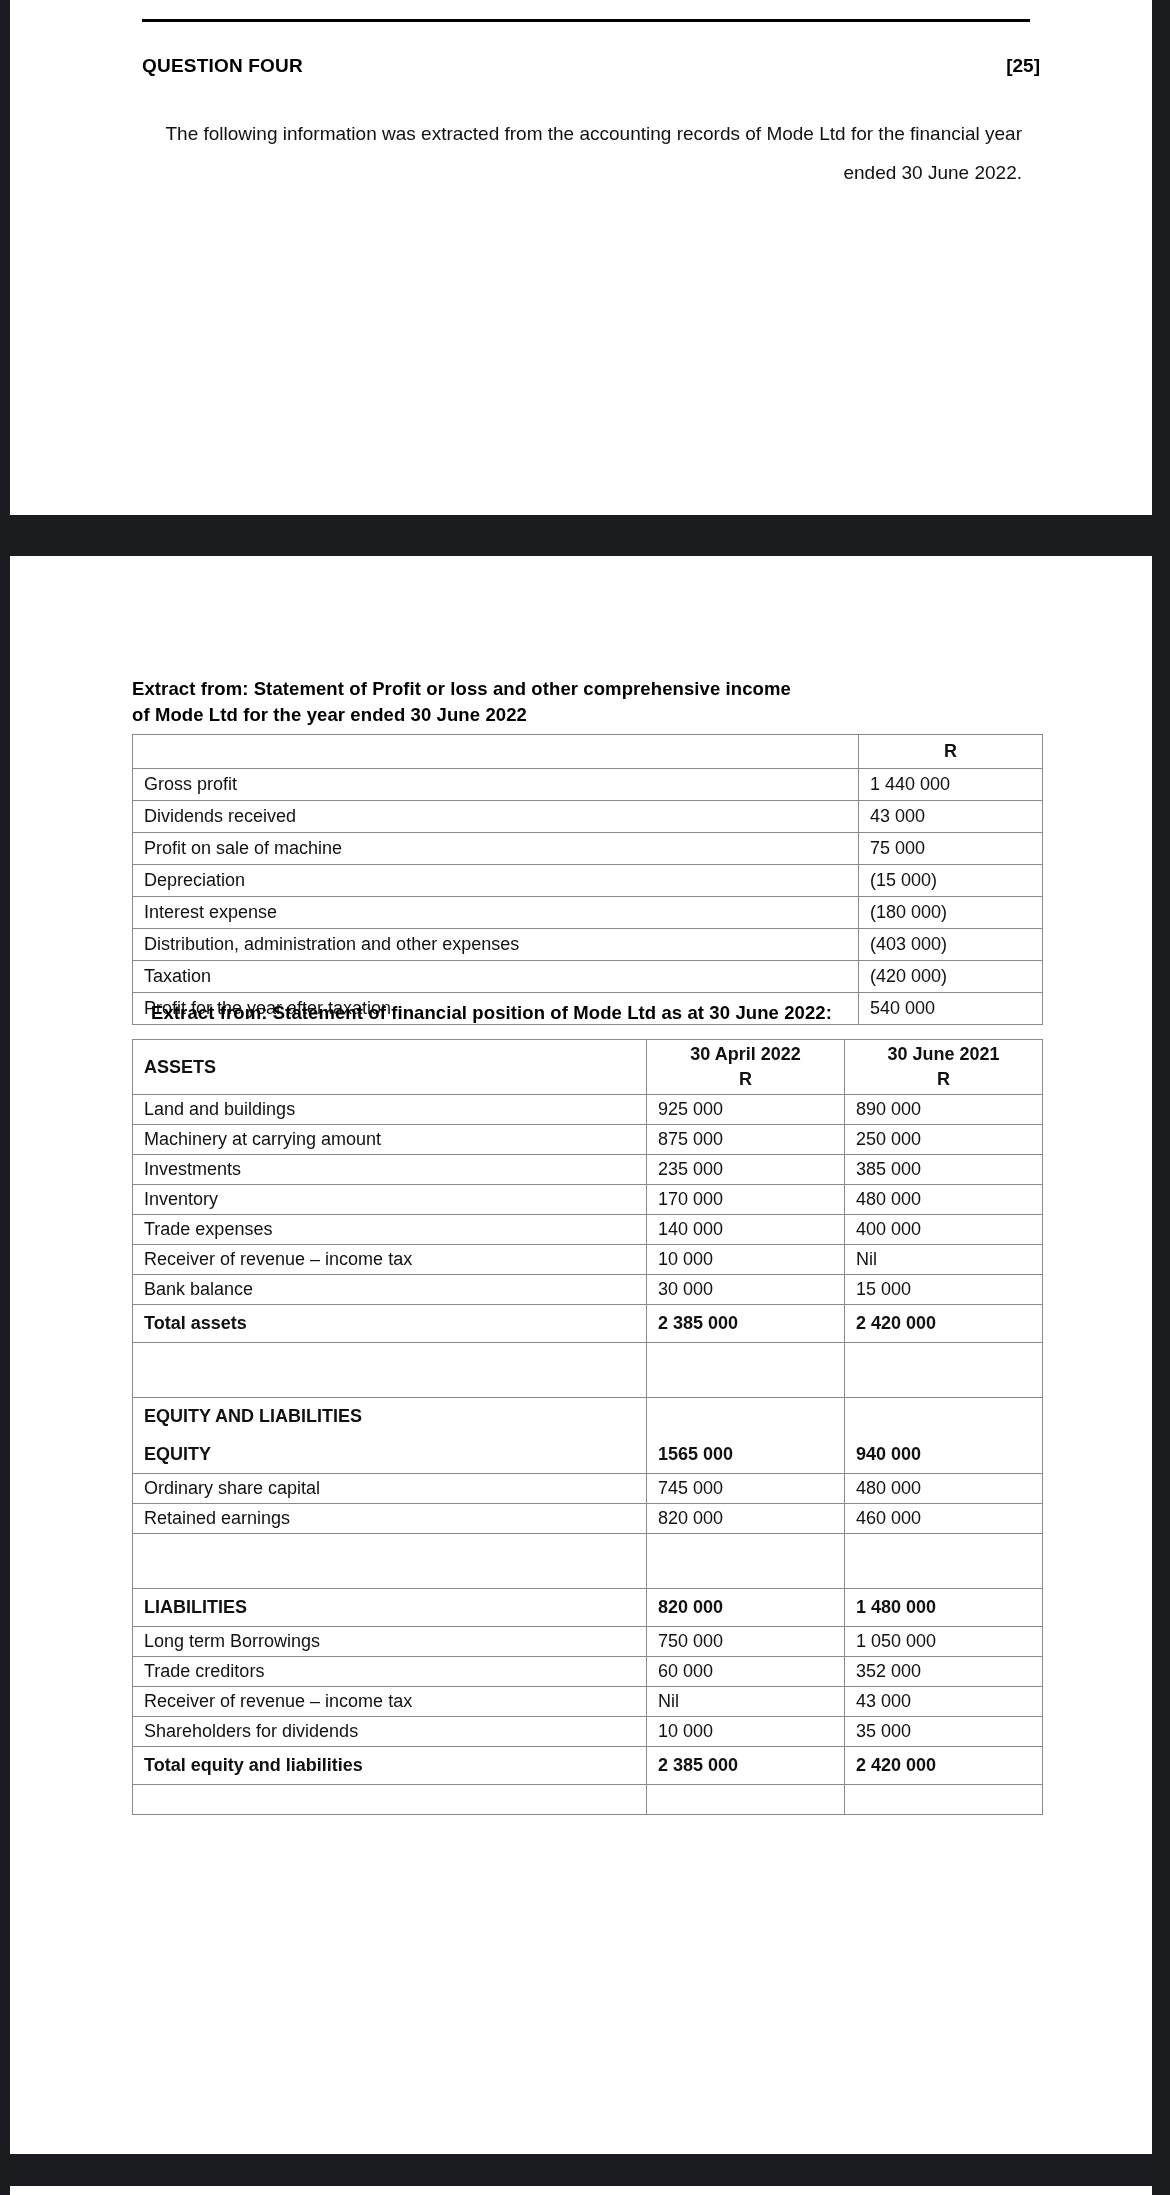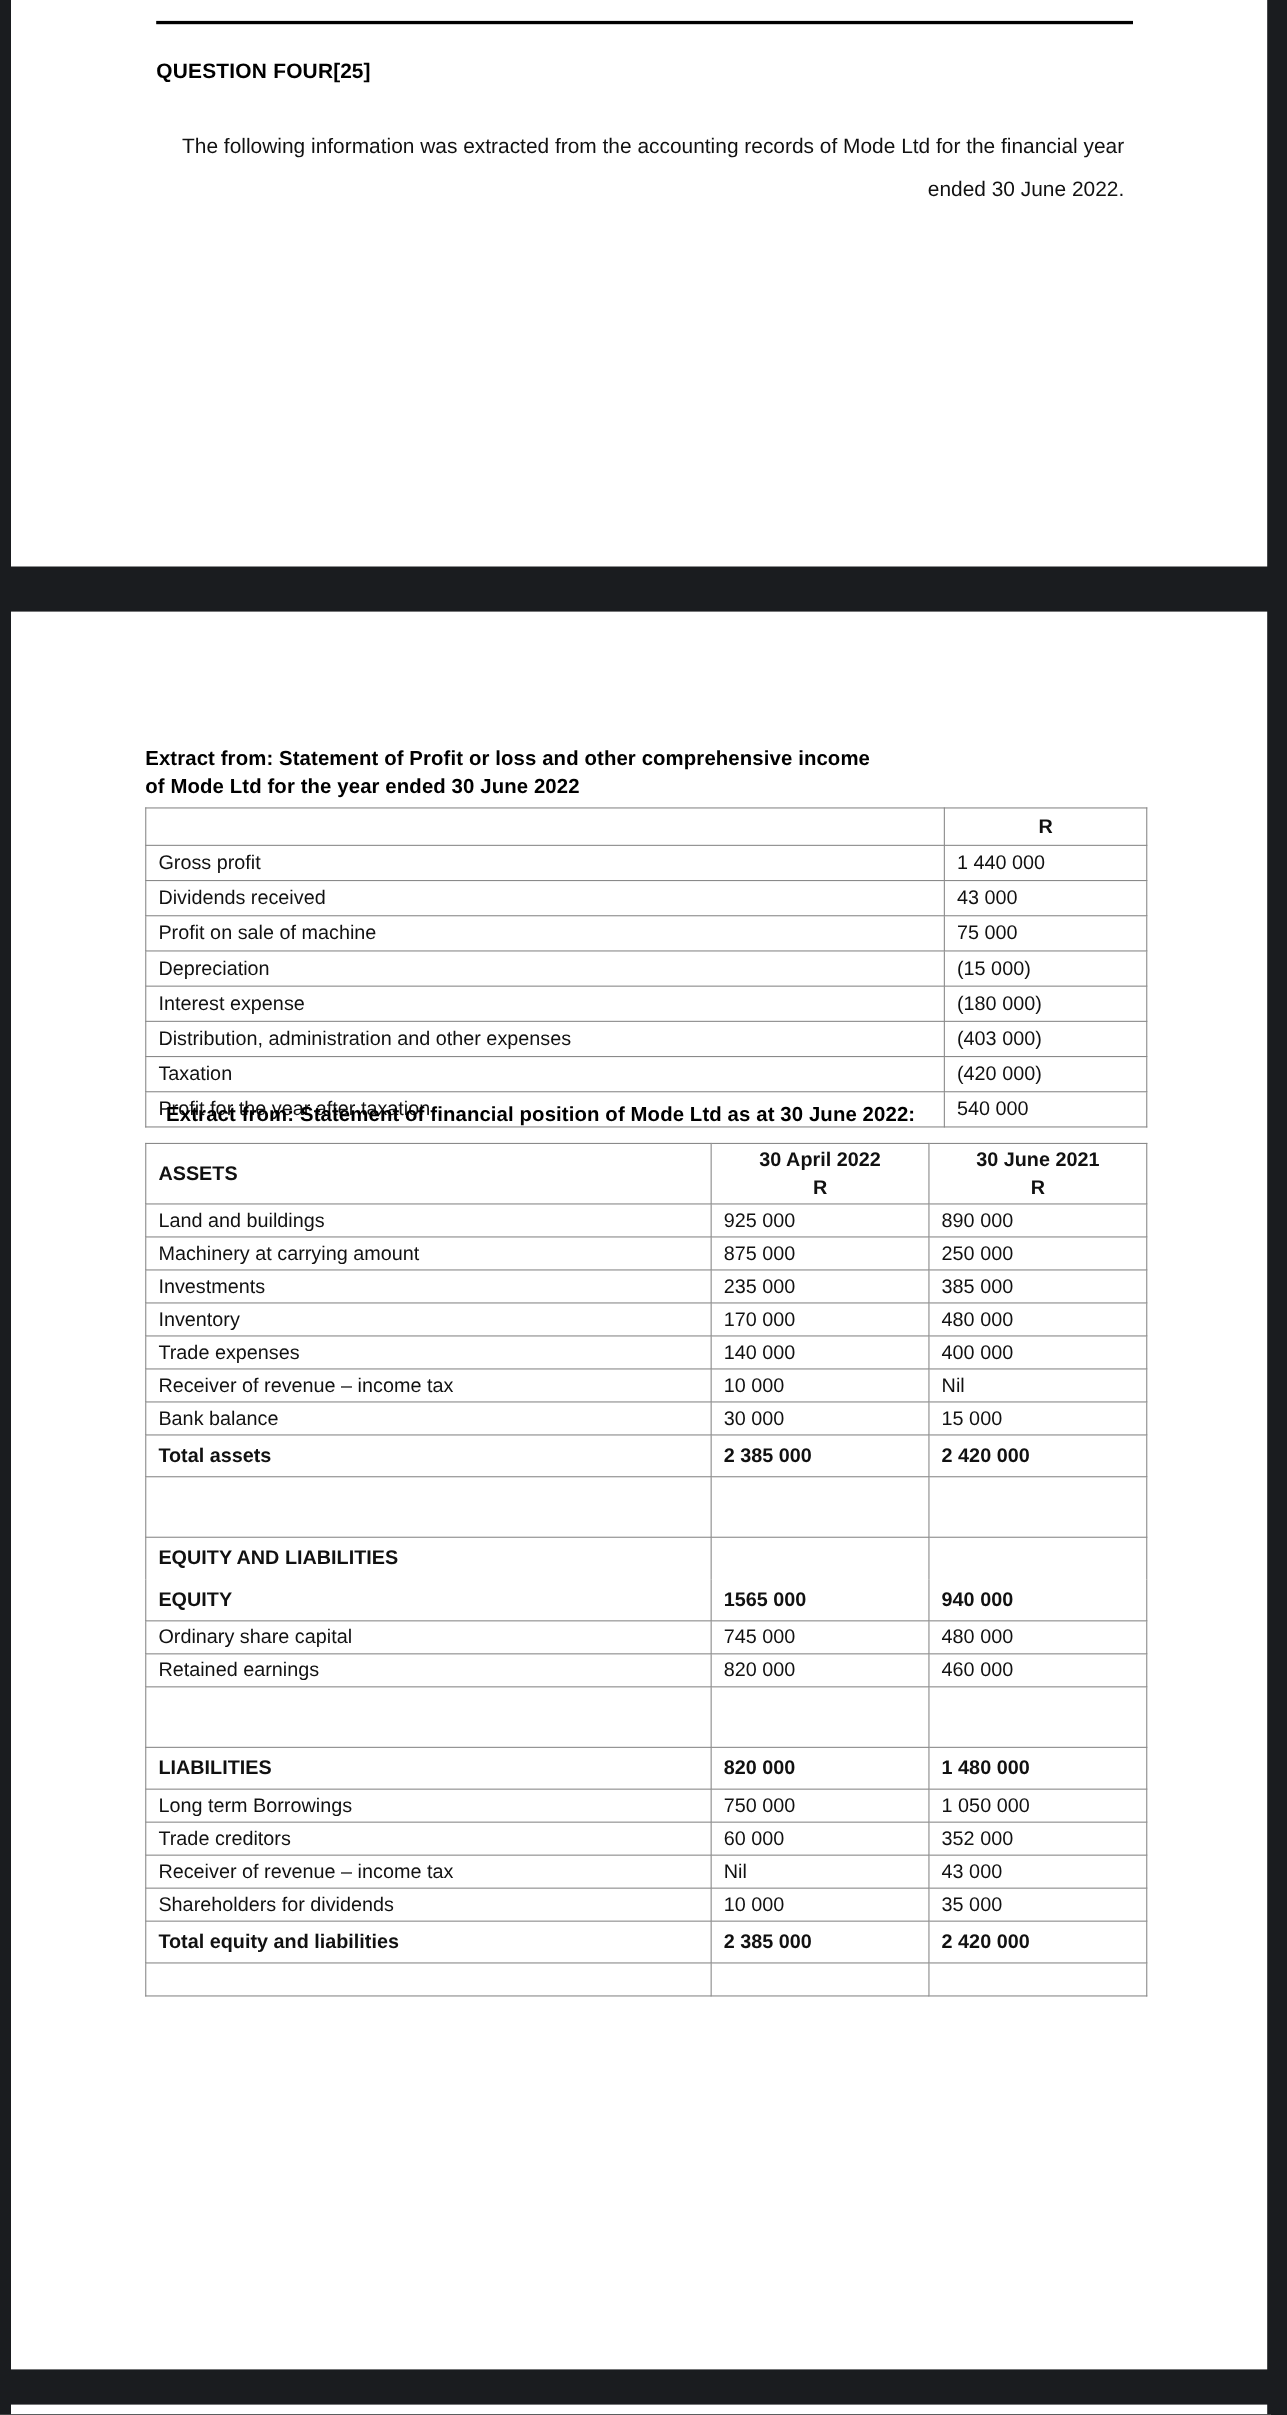--- a/index.html
+++ b/index.html
@@ -39,20 +39,21 @@
     height: 3px;
     background: #000;
   }
 
   .q-head {
     position: absolute;
     left: 132px;
     top: 55px;
     width: 898px;
     display: flex;
+    justify-content: space-between;
     align-items: baseline;
   }
   .q-head-title {
     font-size: 19px;
     font-weight: bold;
     letter-spacing: .2px;
     color: #000;
   }
   .q-head-marks {
     font-size: 19px;

